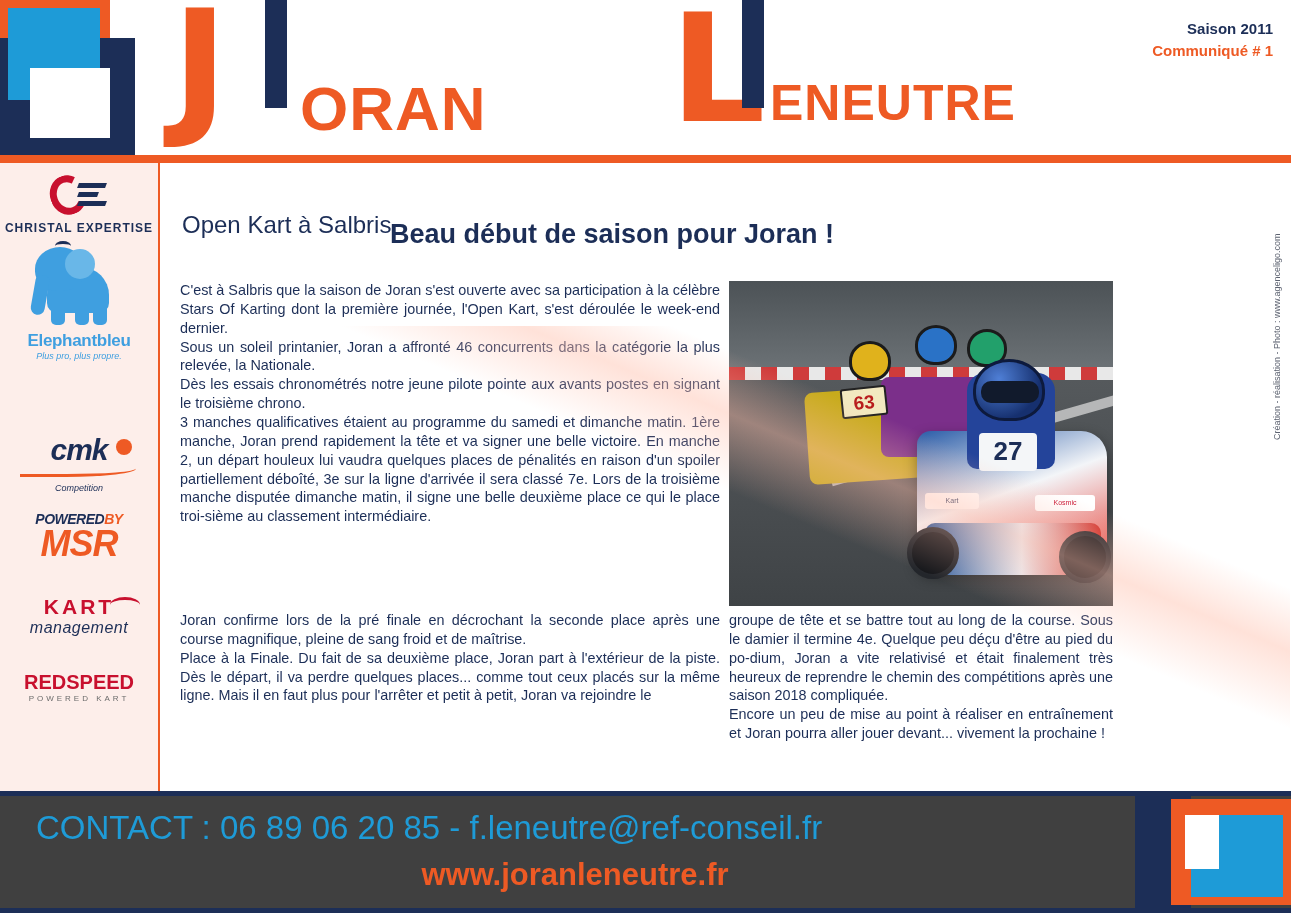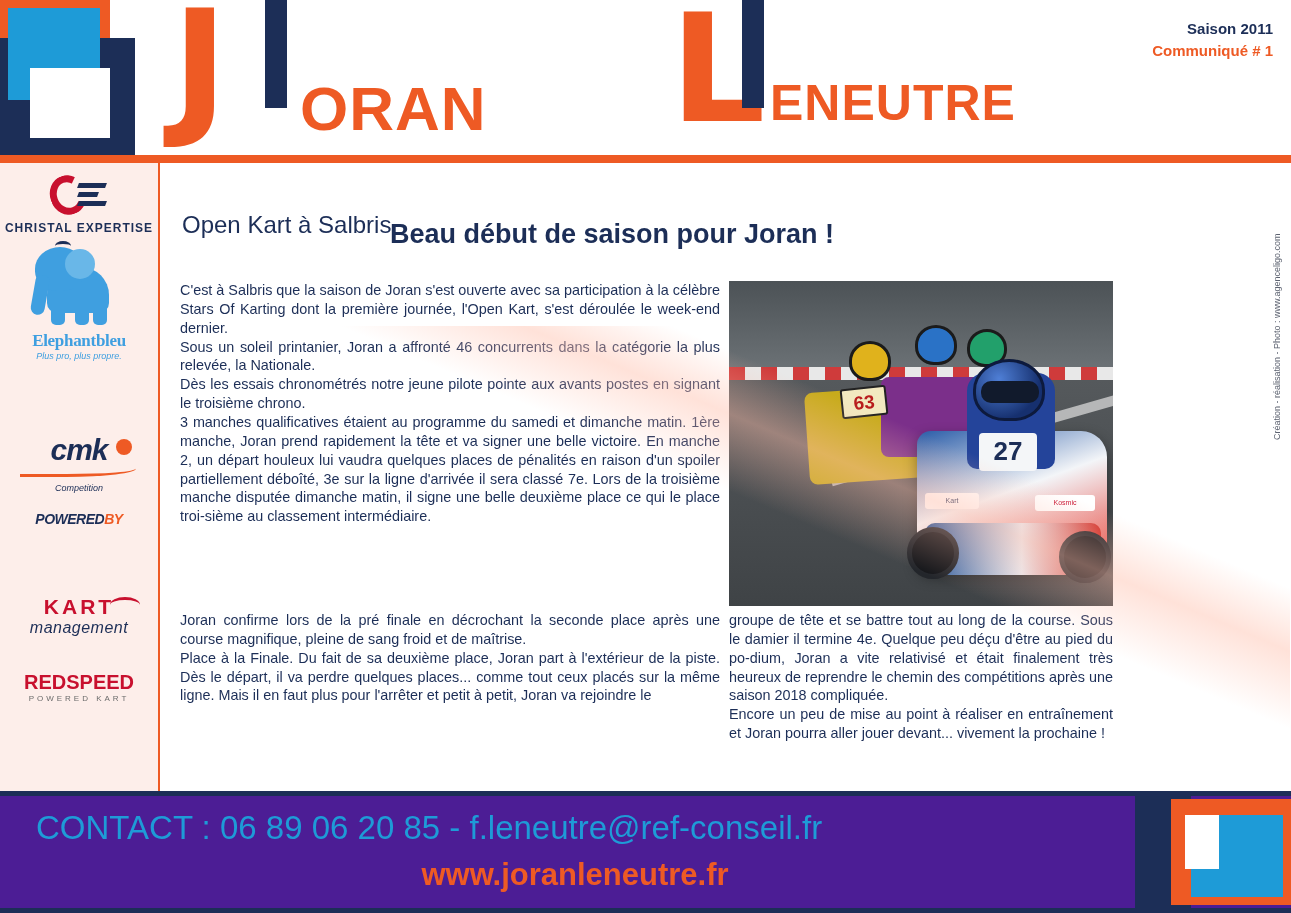--- a/index.html
+++ b/index.html
@@ -150,21 +150,21 @@
     position: absolute; top: 64px; width: 14px; height: 20px;
     background: #3f9fe0; border-radius: 0 0 5px 5px;
   }
   .eb-leg.l1 { left: 20px; }
   .eb-leg.l2 { left: 44px; }
   .eb-leg.l3 { left: 62px; }
   .eb-hair {
     position: absolute; left: 24px; top: 0px; width: 16px; height: 10px;
     border-top: 3px solid #1c2e57; border-radius: 50% 50% 0 0;
   }
-  .eb-word1 { font-size: 17px; font-weight: bold; color: #1c2e57; letter-spacing: -0.3px; font-family: Liberation Serif, serif; }
+  .eb-word1 { font-size: 17px; font-weight: bold; color: #1c2e57; letter-spacing: -0.3px; }
   .eb-word1 span { color: #3f9fe0; }
   .eb-word2 { font-size: 9px; color: #3f9fe0; font-style: italic; }
 
   
   .sp-cmk { top: 272px; }
   .cmk-wrap { position: relative; width: 130px; margin: 0 auto; height: 48px; }
   .cmk-txt {
     font-size: 30px; font-weight: bold; color: #1c2e57;
     font-style: italic; letter-spacing: -1px; line-height: 1;
   }
@@ -362,21 +362,21 @@
   .streak:before {
     content: ""; position: absolute; left: -120px; top: 30px;
     width: 1400px; height: 130px;
     background: linear-gradient(180deg, rgba(255,200,180,0) 0%, rgba(255,190,170,.45) 45%, rgba(255,200,180,0) 100%);
     transform: rotate(23deg);
   }
 
   
   .footer {
     position: absolute; left: 0; top: 791px; width: 1291px; height: 122px;
-    background: #4c1d95;
+    background: #404040;
   }
   .footer-rule-top {
     position: absolute; left: 0; top: 0; width: 1291px; height: 5px;
     background: #1c2e57;
   }
   .footer-rule-bot {
     position: absolute; left: 0; bottom: 0; width: 1291px; height: 5px;
     background: #1c2e57;
   }
   .contact {
@@ -468,20 +468,21 @@
         <div class="cmk-wrap">
           <div class="cmk-txt">cmk</div>
           <div class="cmk-dot"></div>
           <div class="cmk-swoosh"></div>
         </div>
         <div class="cmk-sub">Competition</div>
       </div>
 
       <div class="sponsor sp-msr">
         <div class="msr-top"><span>POWERED</span><span class="by">BY</span></div>
+        <div class="msr-big">MSR</div>
       </div>
 
       <div class="sponsor sp-km">
         <div class="km-gauge"></div>
         <div class="km-1">KART</div>
         <div class="km-2">management</div>
       </div>
 
       <div class="sponsor sp-rs">
         <div class="rs-1">REDSPEED</div>

